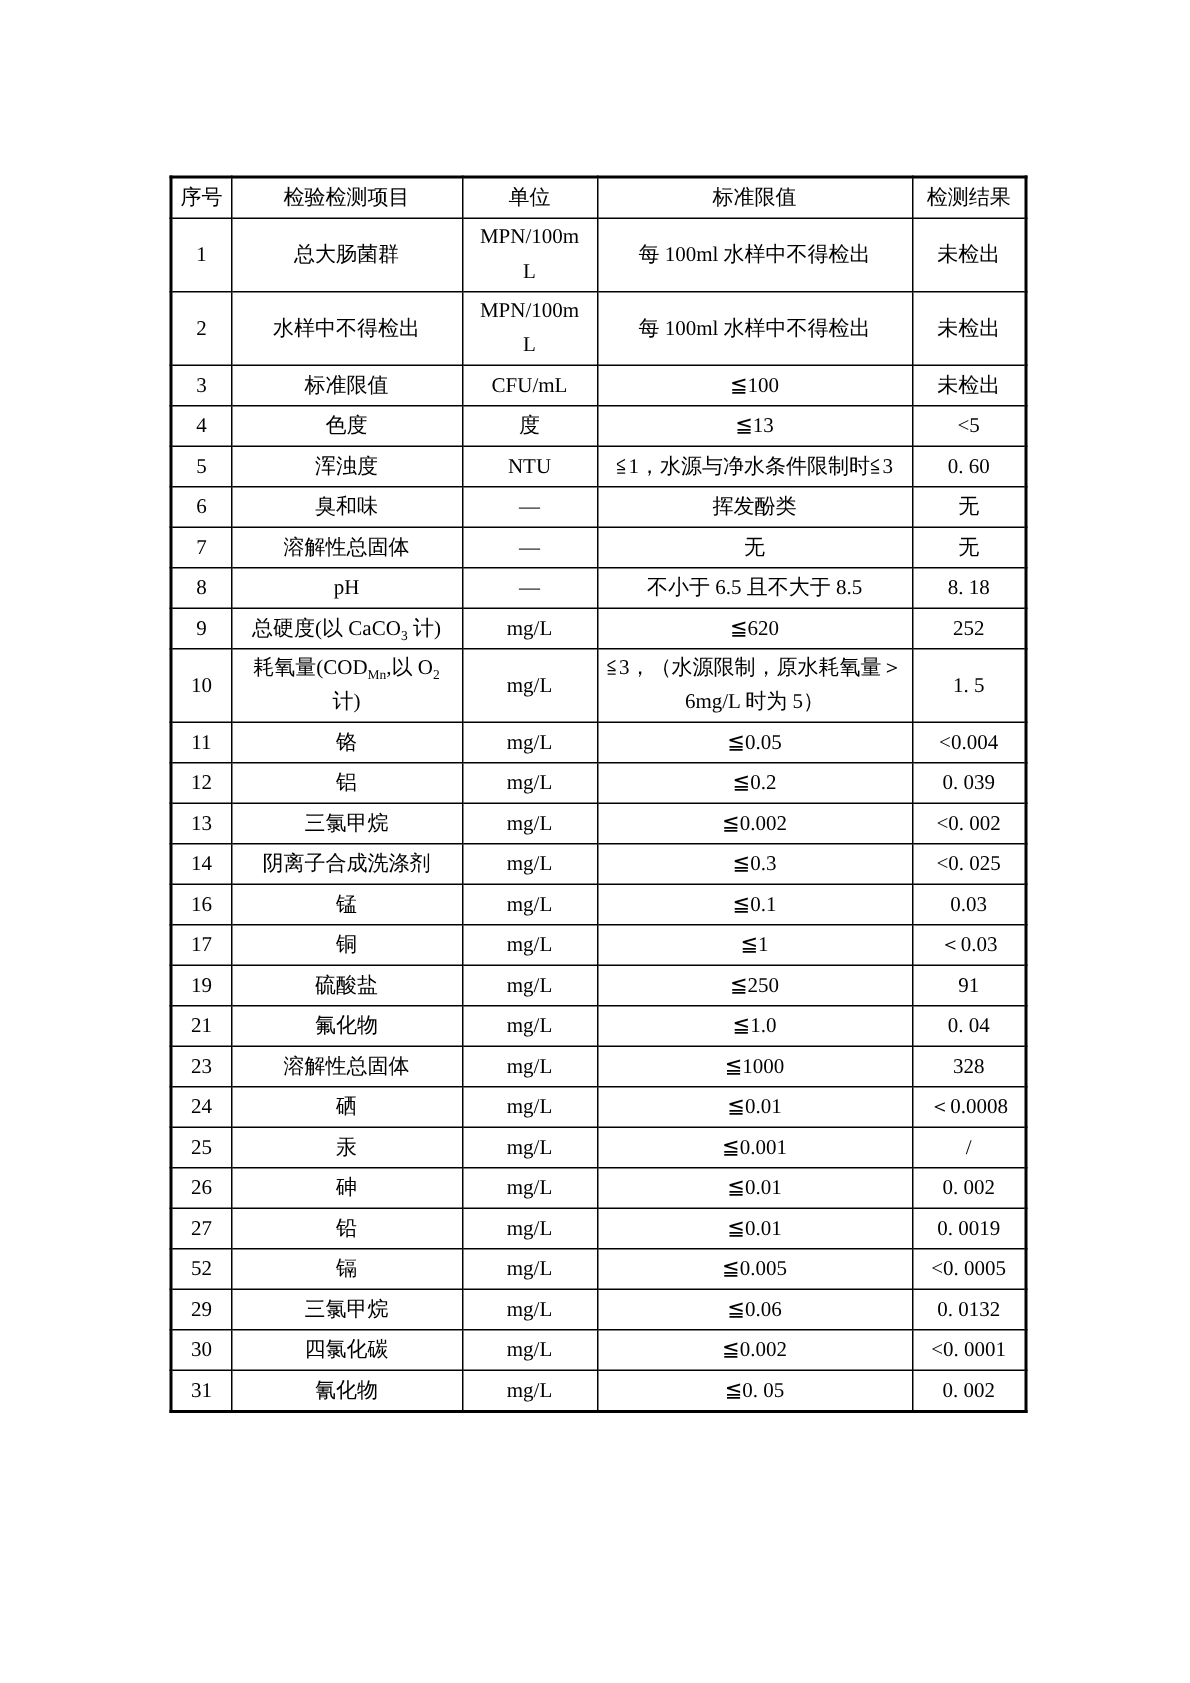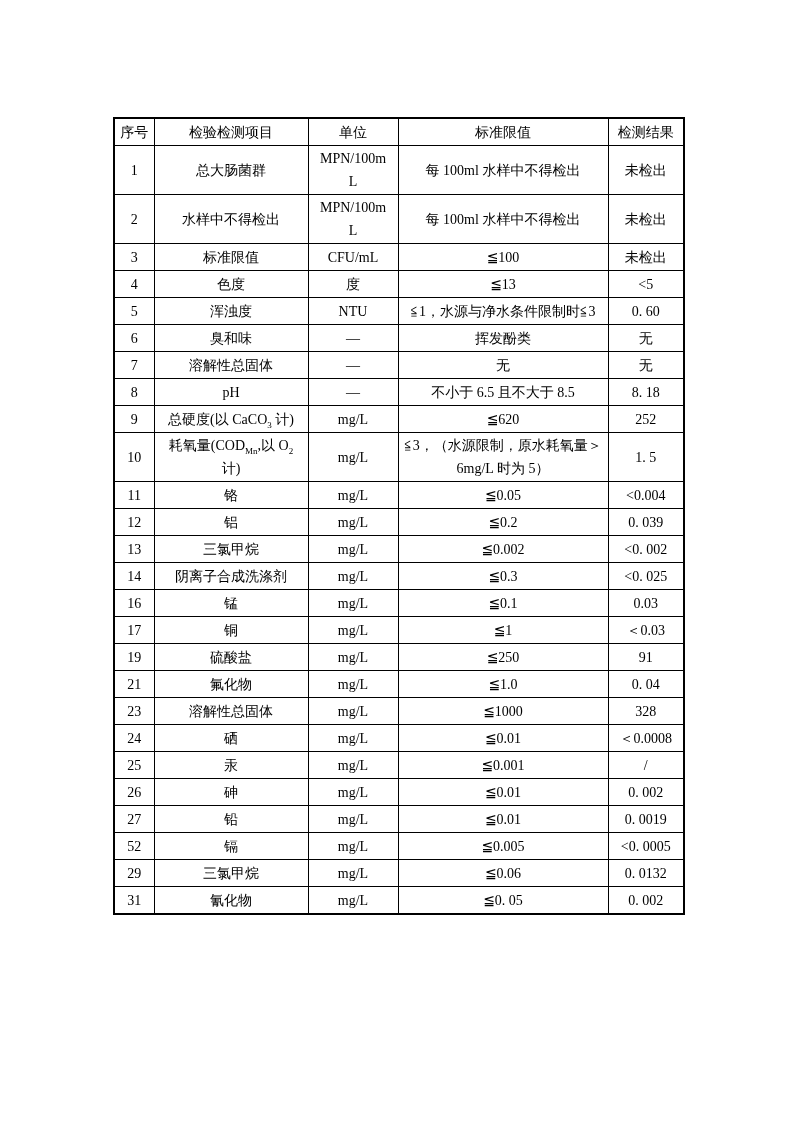--- a/index.html
+++ b/index.html
@@ -234,20 +234,27 @@
           <td>&lt;0. 0005</td>
         </tr>
         <tr>
           <td>29</td>
           <td>三氯甲烷</td>
           <td>mg/L</td>
           <td>≦0.06</td>
           <td>0. 0132</td>
         </tr>
         <tr>
+          <td>30</td>
+          <td>四氯化碳</td>
+          <td>mg/L</td>
+          <td>≦0.002</td>
+          <td>&lt;0. 0001</td>
+        </tr>
+        <tr>
           <td>31</td>
           <td>氰化物</td>
           <td>mg/L</td>
           <td>≦0. 05</td>
           <td>0. 002</td>
         </tr>
       </tbody>
   </table>
 </div>
 

